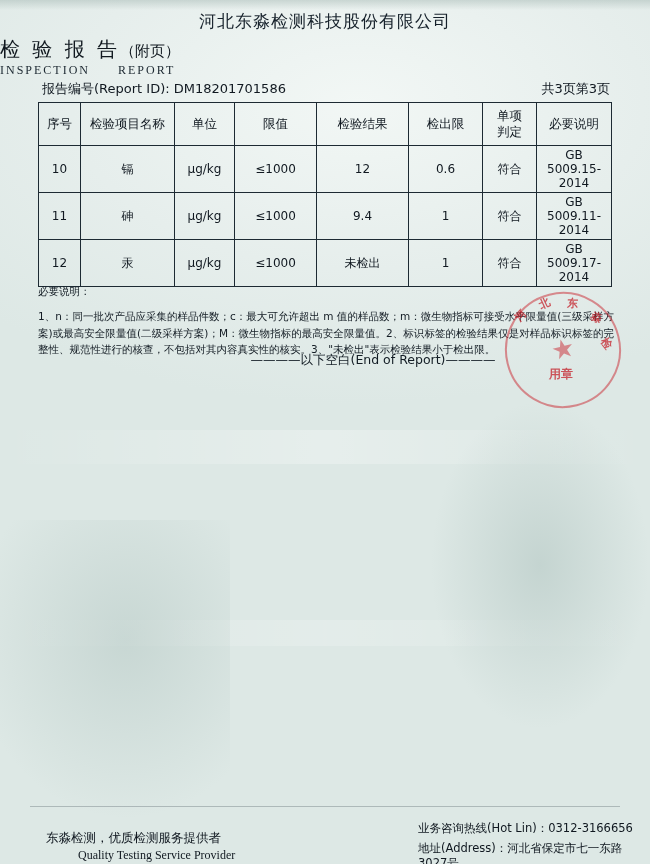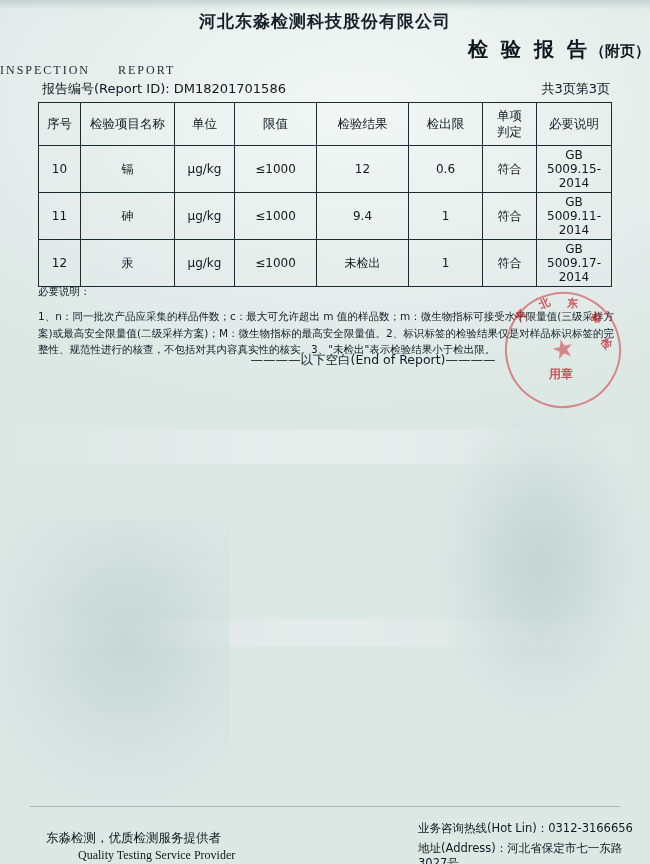--- a/index.html
+++ b/index.html
@@ -43,32 +43,32 @@
     top: 0; left: 0;
     width: 650px;
     height: 864px;
   }
   .company {
     position: absolute;
     top: 10px;
     width: 650px;
     text-align: center;
     font-size: 17px;
-    font-weight: bold;
+    font-weight: normal;
     letter-spacing: 1px;
     color: #15202a;
     font-family: "DejaVu Sans", "Liberation Sans", sans-serif;
   }
   .report-title {
     position: absolute;
     top: 36px;
     width: 650px;
-    text-align: right;
+    text-align: left;
     font-size: 20px;
-    font-weight: bold;
+    font-weight: normal;
     letter-spacing: 3px;
     color: #10181f;
     font-family: "DejaVu Sans", "Liberation Sans", sans-serif;
   }
   .report-title .suffix {
     font-size: 15px;
     letter-spacing: 0px;
   }
   .report-title-en {
     position: absolute;

